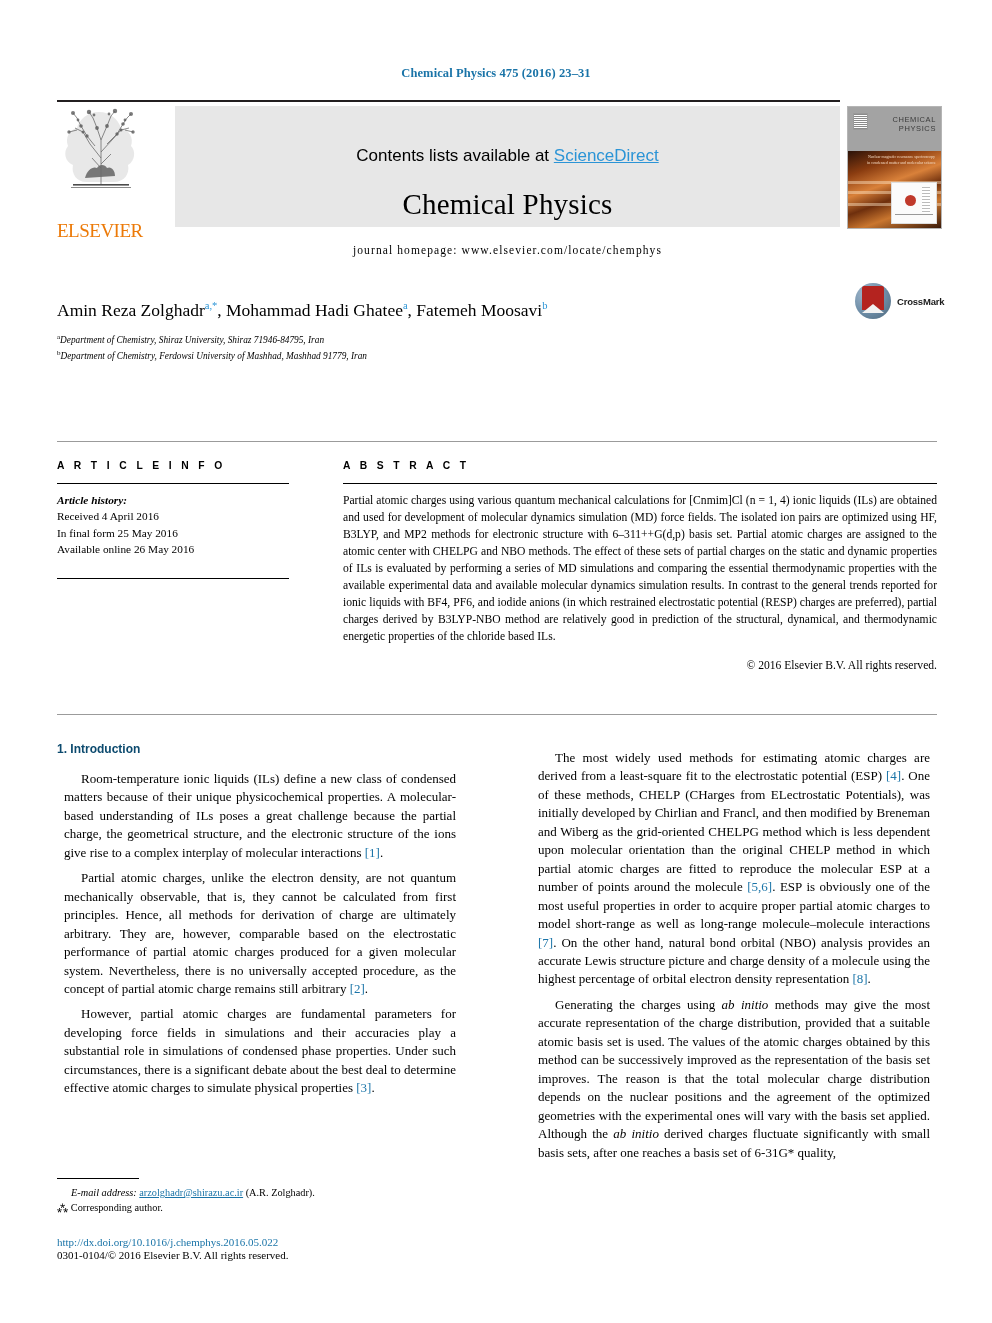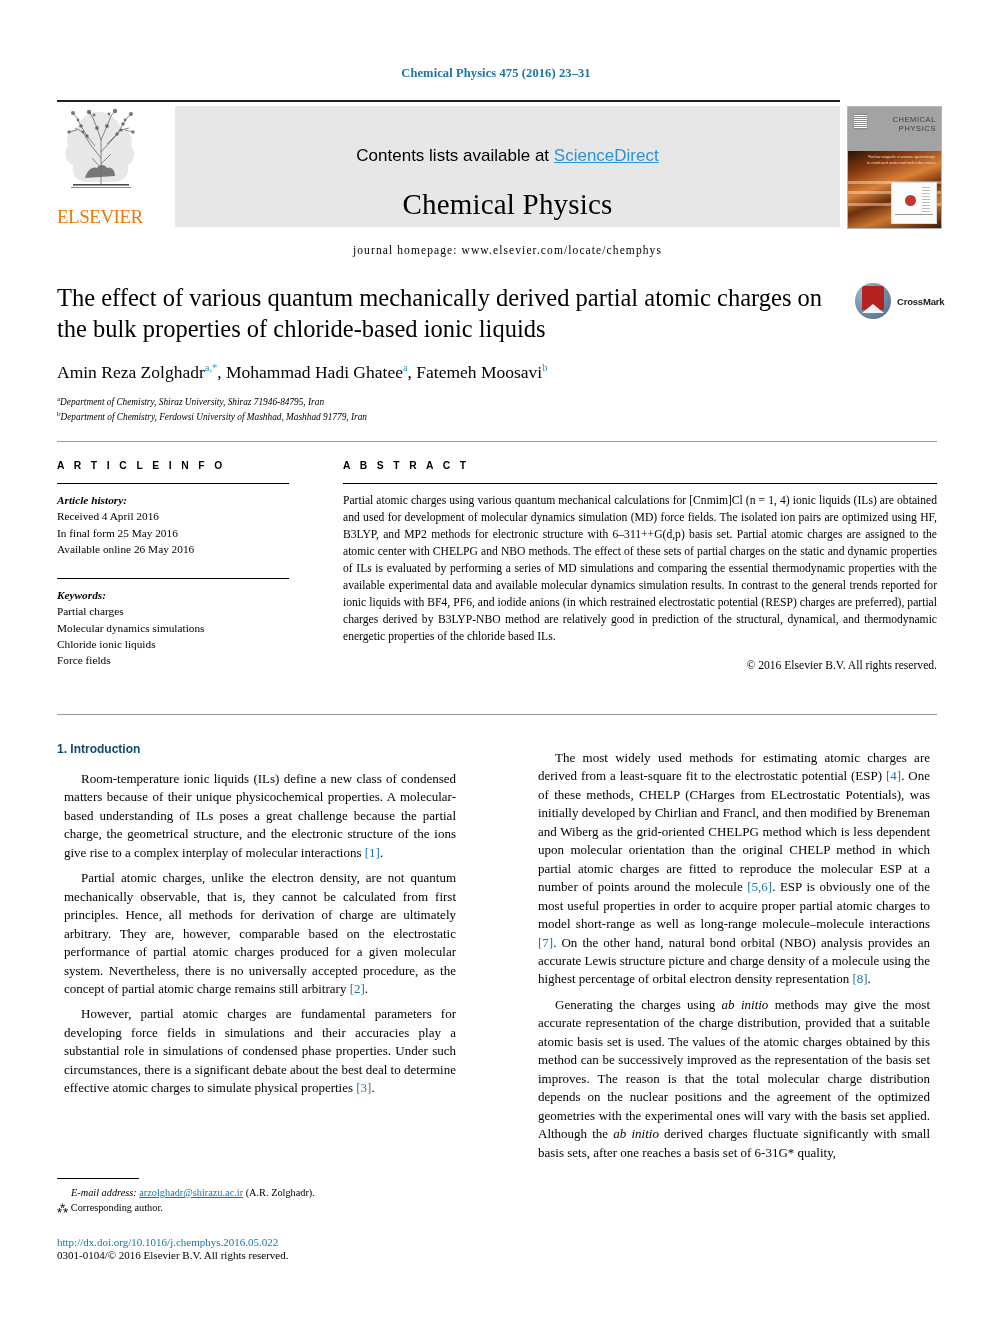--- a/index.html
+++ b/index.html
@@ -62,21 +62,21 @@
     height: 96px;
     display: block;
   }
   .elsevier-word {
     font-family: "Liberation Serif", serif;
     font-size: 19px;
     letter-spacing: -0.5px;
     color: #ec7a08;
     font-weight: normal;
     line-height: 1;
-    margin-top: 5px;
+    margin-top: 19px;
   }
   .journal-band {
     position: absolute;
     left: 118px; top: 0;
     width: 665px;
     height: 121px;
     background: #e7e7e7;
     text-align: center;
   }
   .contents-line {
@@ -492,21 +492,20 @@
             <div class="cover-inset-bar"></div>
             <div class="cover-inset-line"></div>
           </div>
         </div>
       </div>
 
     </div>
   </div>
 
   <div class="title-block">
-    <h1 class="article-title">The effect of various quantum mechanically derived partial atomic charges on the bulk properties of chloride-based ionic liquids</h1>
     <div class="authors">
       <span>Amin Reza Zolghadr</span><sup>a,*</sup>,
       <span>Mohammad Hadi Ghatee</span><sup>a</sup>,
       <span>Fatemeh Moosavi</span><sup>b</sup>
     </div>
     <div class="affils">
       <div class="affil"><sup>a</sup><span>Department of Chemistry, Shiraz University, Shiraz 71946-84795, Iran</span></div>
       <div class="affil"><sup>b</sup><span>Department of Chemistry, Ferdowsi University of Mashhad, Mashhad 91779, Iran</span></div>
     </div>
   </div>
@@ -525,27 +524,20 @@
     <div class="sec-head">A R T I C L E  I N F O</div>
     <div class="thin-rule"></div>
     <div class="info-group">
       <div class="lbl">Article history:</div>
       <div>Received 4 April 2016</div>
       <div>In final form 25 May 2016</div>
       <div>Available online 26 May 2016</div>
     </div>
     <div class="info-spacer"></div>
     <div class="thin-rule"></div>
-    <div class="info-group">
-      <div class="lbl">Keywords:</div>
-      <div>Partial charges</div>
-      <div>Molecular dynamics simulations</div>
-      <div>Chloride ionic liquids</div>
-      <div>Force fields</div>
-    </div>
   </div>
 
   <div class="abstract-col">
     <div class="sec-head">A B S T R A C T</div>
     <div class="thin-rule"></div>
     <p class="abstract-text">Partial atomic charges using various quantum mechanical calculations for [Cnmim]Cl (n = 1, 4) ionic liquids (ILs) are obtained and used for development of molecular dynamics simulation (MD) force fields. The isolated ion pairs are optimized using HF, B3LYP, and MP2 methods for electronic structure with 6–311++G(d,p) basis set. Partial atomic charges are assigned to the atomic center with CHELPG and NBO methods. The effect of these sets of partial charges on the static and dynamic properties of ILs is evaluated by performing a series of MD simulations and comparing the essential thermodynamic properties with the available experimental data and available molecular dynamics simulation results. In contrast to the general trends reported for ionic liquids with BF4, PF6, and iodide anions (in which restrained electrostatic potential (RESP) charges are preferred), partial charges derived by B3LYP-NBO method are relatively good in prediction of the structural, dynamical, and thermodynamic energetic properties of the chloride based ILs.</p>
     <div class="abstract-copyright">© 2016 Elsevier B.V. All rights reserved.</div>
   </div>
 
   <div class="hrule-body"></div>

